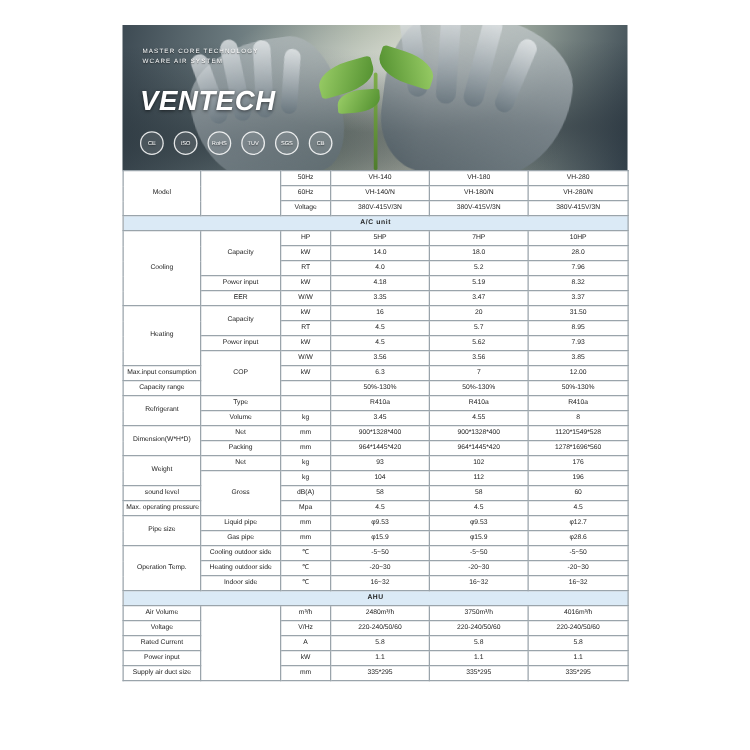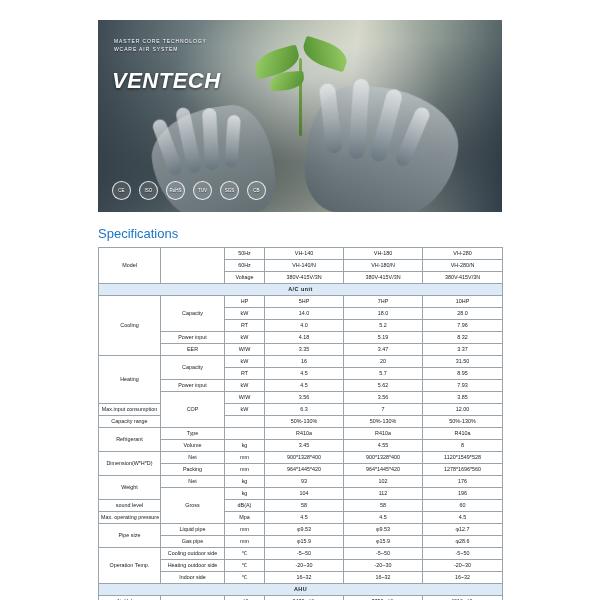--- a/index.html
+++ b/index.html
@@ -18,21 +18,21 @@
     position: relative;
     width: 600px;
     height: 600px;
     background: #ffffff;
   }
 
   
   .banner {
     position: relative;
     margin: 20px 98px 0 98px;
-    height: 192px;
+    height: 116px;
     overflow: hidden;
     background: linear-gradient(100deg, #3d4a53 0%, #6c7b7f 22%, #a9b3a4 45%, #cfd2c2 60%, #8e9a93 78%, #3a4852 100%);
   }
   .banner .sky {
     position: absolute;
     inset: 0;
     background:
       radial-gradient(ellipse at 52% 30%, rgba(255,255,255,0.40) 0%, rgba(255,255,255,0) 45%),
       radial-gradient(ellipse at 20% 80%, rgba(20,30,38,0.55) 0%, rgba(20,30,38,0) 60%),
       radial-gradient(ellipse at 85% 70%, rgba(25,35,45,0.5) 0%, rgba(25,35,45,0) 60%);
@@ -218,21 +218,20 @@
     <div class="badges">
       <div class="badge">CE</div>
       <div class="badge">ISO</div>
       <div class="badge">RoHS</div>
       <div class="badge">TUV</div>
       <div class="badge">SGS</div>
       <div class="badge">CB</div>
     </div>
   </div>
 
-  <div class="spec-title">Specifications</div>
 
   <div class="spec-wrap">
     <table class="spec">
       <colgroup>
         <col class="c1">
           <col class="c2">
           <col class="c3">
           <col class="c4">
           <col class="c5">
           <col class="c6">

